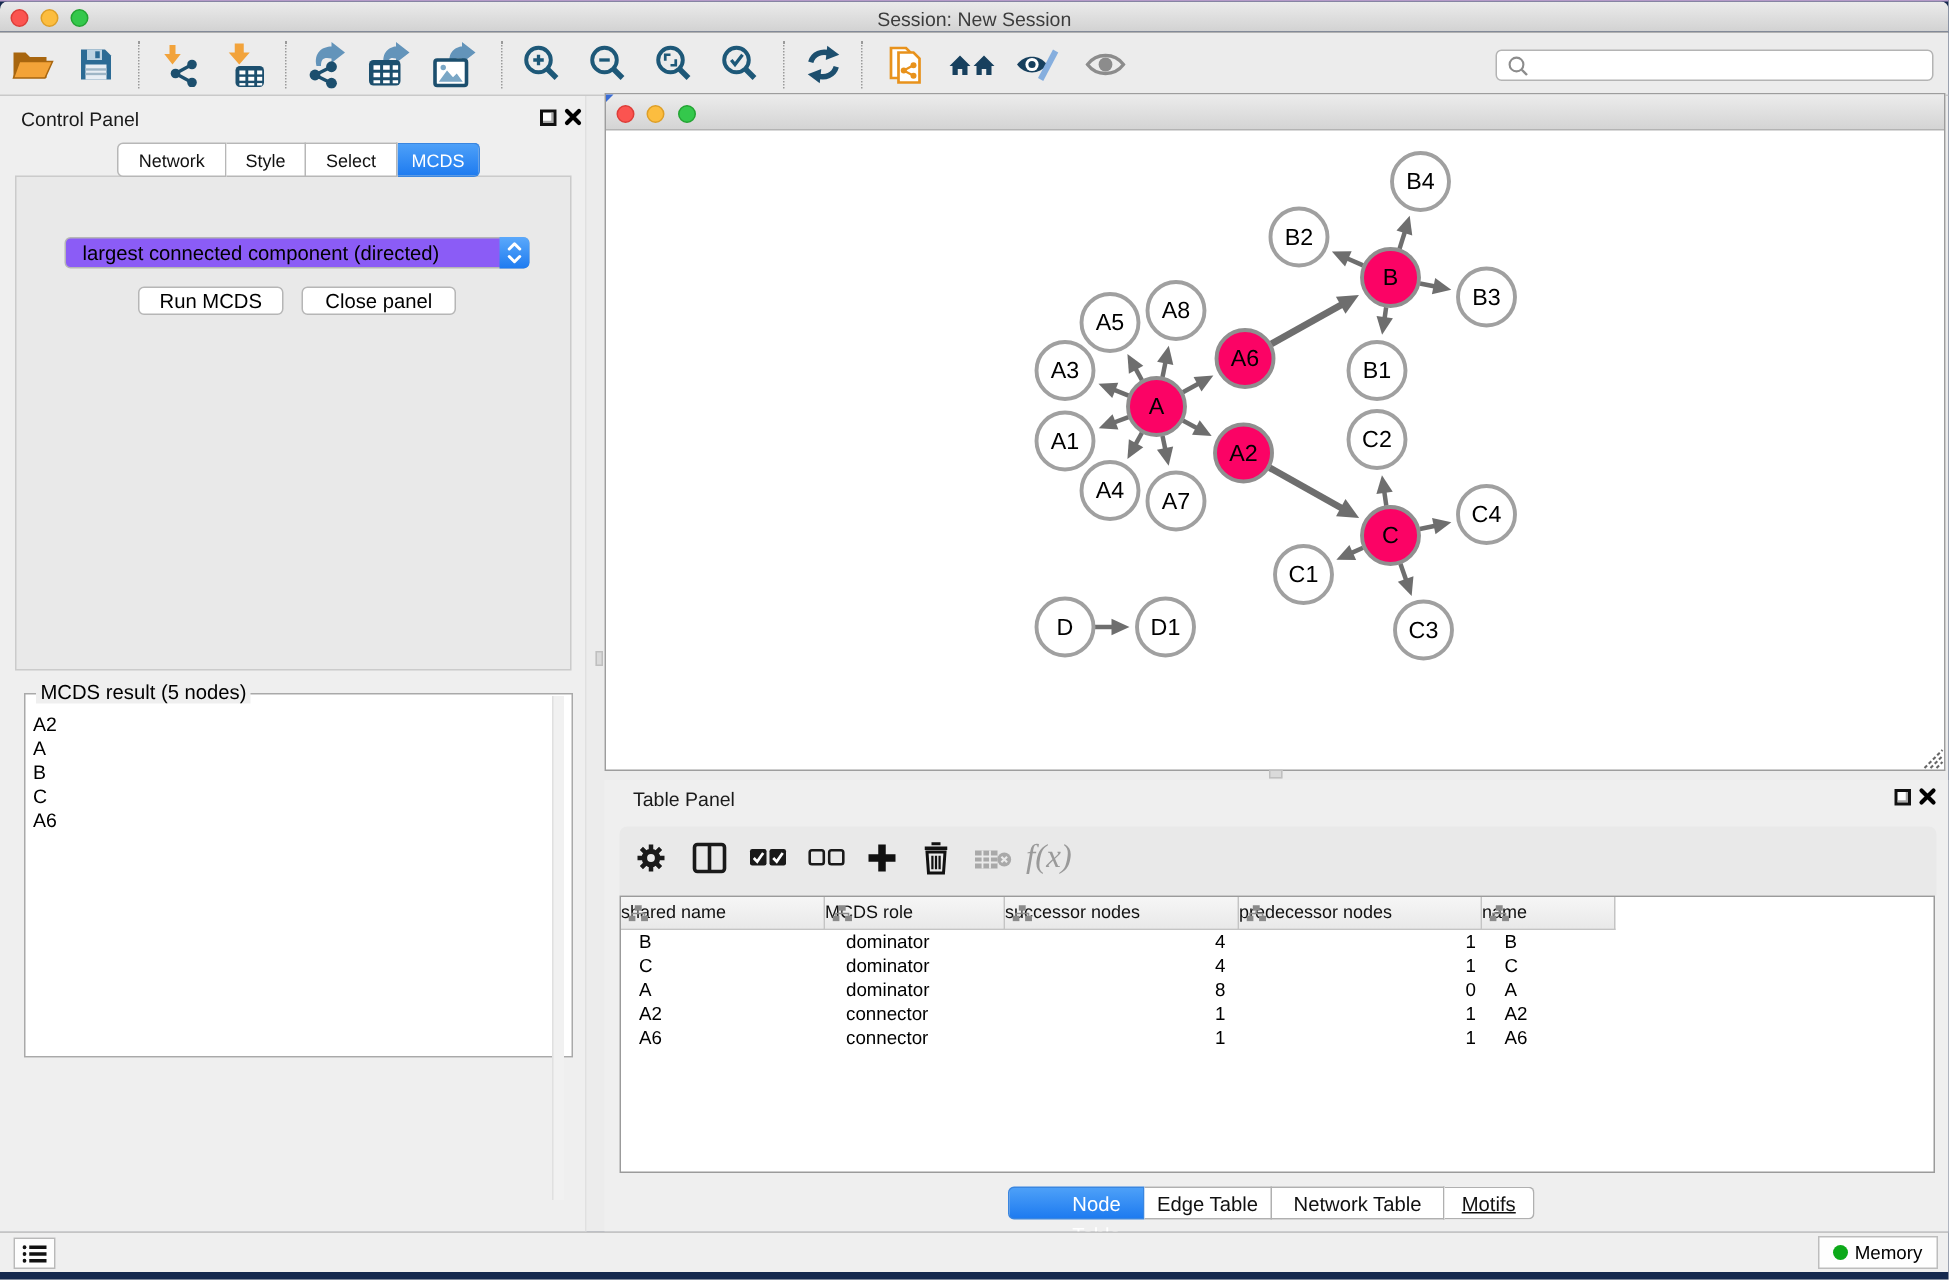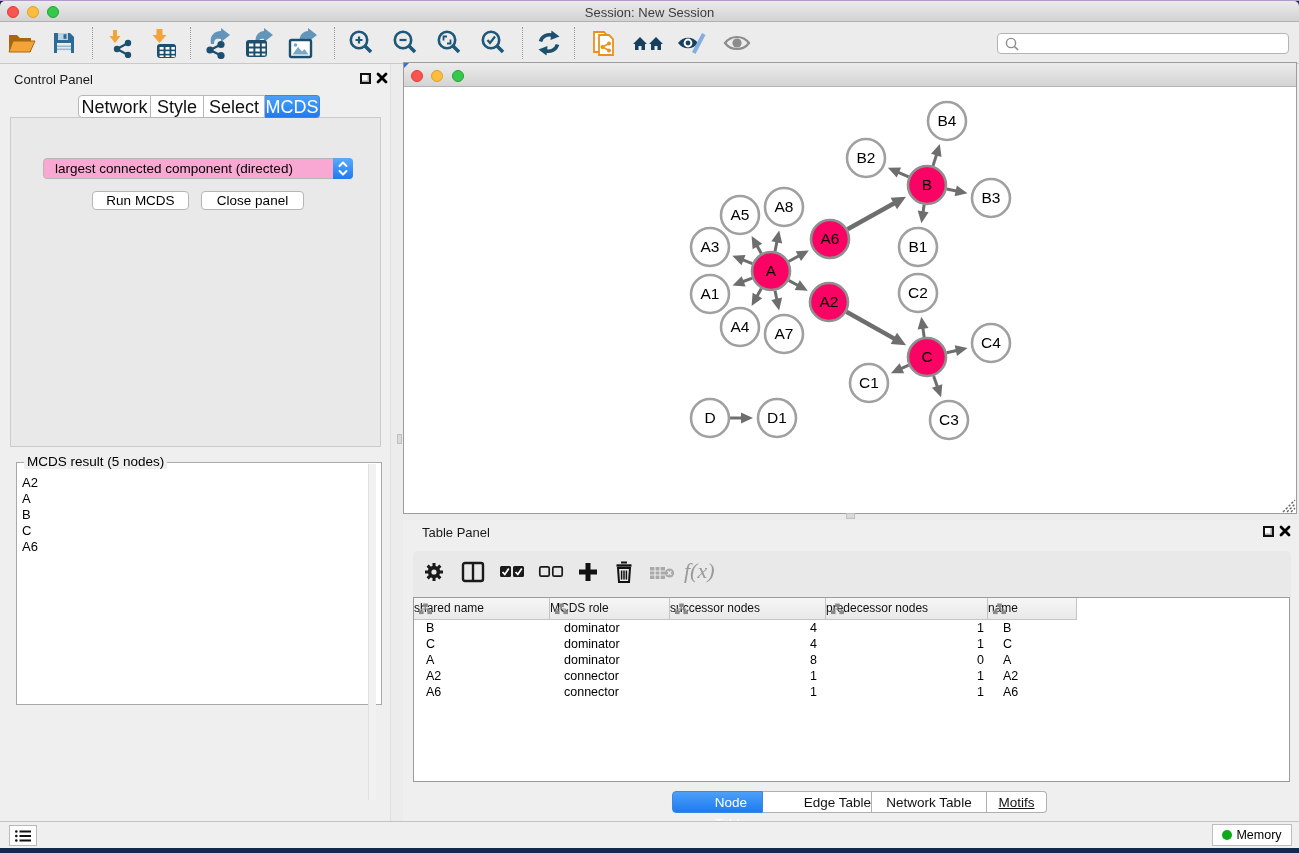--- a/index.html
+++ b/index.html
@@ -25,29 +25,29 @@
 #searchbox { position:absolute; left:997px; top:11px; width:292px; height:21px;
   background:#fff; border:1px solid #b4b4b4; border-radius:4px; }
 
 #main { position:absolute; left:0; top:64px; width:1299px; height:757px; background:#ececec; }
 
 #cpanel { position:absolute; left:0; top:0; width:391px; height:757px; background:#efefef; border-right:1px solid #e0e0e0; }
 .panhead { font-size:13px; color:#1a1a1a; }
 .flicon { position:absolute; width:11px; height:11px; border:2px solid #111; background:#fff; box-shadow:-1.5px -1.5px 0 #aaa inset; }
 
 #cptabs { position:absolute; left:78px; top:31px; height:23px; display:flex; }
-.seg { height:23px; line-height:22px; font-size:18px; color:#111; background:#fff;
+.seg { height:23px; line-height:22px; font-size:12px; color:#111; background:#fff;
   border:1px solid #b7b7b7; border-left:none; padding:0 0; text-align:center; }
 .seg:first-child { border-left:1px solid #b7b7b7; border-radius:4px 0 0 4px; }
 .seg:last-child { border-radius:0 4px 4px 0; }
 .seg.sel { background:linear-gradient(#4da0f8,#1e7bf0); color:#fff; border-color:#3a86e0; }
 #cpbody { position:absolute; left:10px; top:53px; width:371px; height:330px;
   background:#e9e9e9; border:1px solid #cbcbcb; }
 #optlabel { position:absolute; left:0; top:72px; width:371px; text-align:center; font-size:13.5px; color:#111; }
-#dropdown { position:absolute; left:43px; top:94px; width:310px; height:21px; background:#f9a8d4;
+#dropdown { position:absolute; left:43px; top:94px; width:310px; height:21px; background:#8b5cf6;
   border:1px solid #b6b6b6; border-radius:4px; font-size:13.5px; color:#000; line-height:20px; padding-left:11px; }
 #dropstep { position:absolute; right:-1px; top:-1px; width:20px; height:21px; border-radius:0 4px 4px 0;
   background:linear-gradient(#5ba9fb,#1e7bf0); }
 .btn { position:absolute; height:19px; background:#fff; border:1px solid #b6b6b6; border-radius:4px;
   font-size:13.5px; color:#000; text-align:center; line-height:17px; }
 #fieldset { position:absolute; left:16px; top:398px; width:366px; height:243px;
   border:1px solid #a9a9a9; background:#fff; }
 #fslegend { position:absolute; left:7px; top:-9px; background:#efefef; padding:0 3px;
   font-size:13.5px; color:#000; }
 #fslist { position:absolute; left:5px; top:12px; font-size:13px; color:#000; line-height:16px; }
@@ -495,21 +495,21 @@
 <div class="trow" style="left:412px;top:70px;width:158px;text-align:right;">1</div>
 <div class="trow" style="left:589px;top:70px;">A2</div>
 <div class="trow" style="left:12px;top:86px;">A6</div>
 <div class="trow" style="left:150px;top:86px;">connector</div>
 <div class="trow" style="left:256px;top:86px;width:147px;text-align:right;">1</div>
 <div class="trow" style="left:412px;top:86px;width:158px;text-align:right;">1</div>
 <div class="trow" style="left:589px;top:86px;">A6</div>
       </div>
     <div id="btabs">
       <div class="btab sel" style="width:91px;">Node Table</div>
-      <div class="btab" style="width:109px;text-align:right;">Edge Table</div>
+      <div class="btab" style="width:85px;">Edge Table</div>
       <div class="btab" style="width:115px;">Network Table</div>
       <div class="btab" style="width:60px;text-decoration:underline;">Motifs</div>
     </div>
   </div>
 </div>
 <div id="statusbar">
   <div id="listbtn">
     <svg style="position:absolute;left:5px;top:3px;" width="17" height="14" viewBox="0 0 17 14">
       <g stroke="#111" stroke-width="2.2">
           <path d="M4.5 2.5 H16 M4.5 7 H16 M4.5 11.5 H16"></path>

